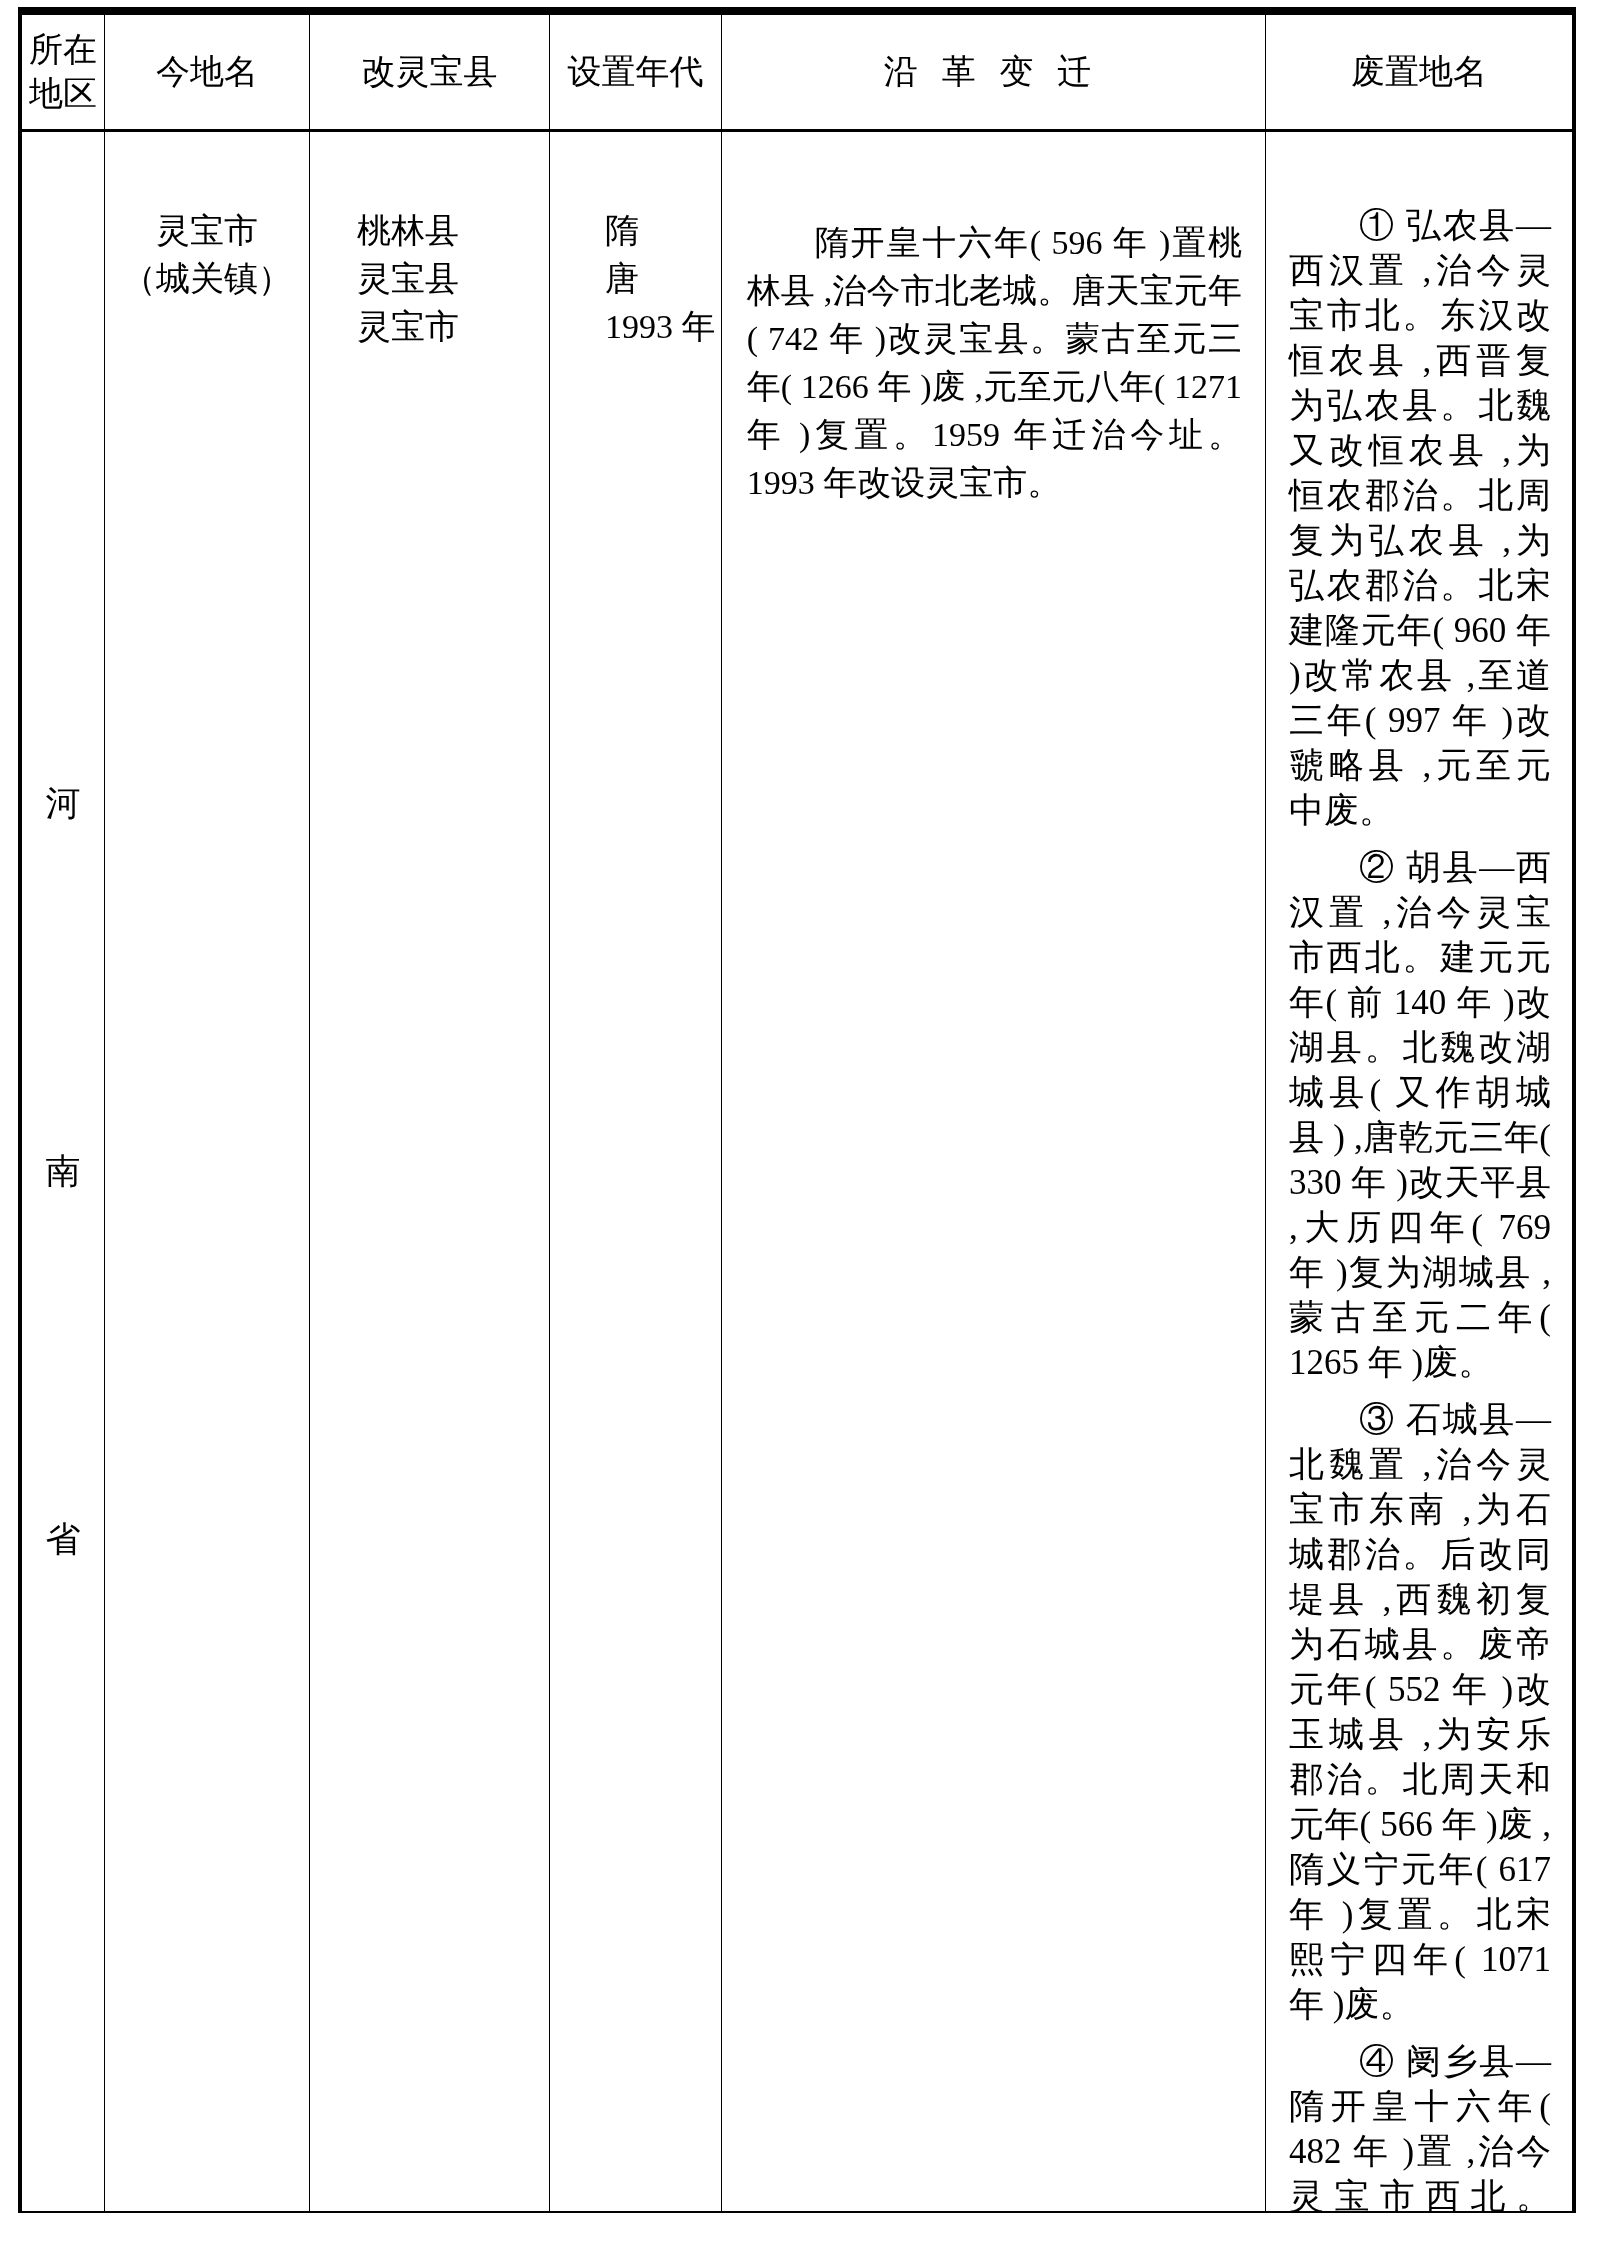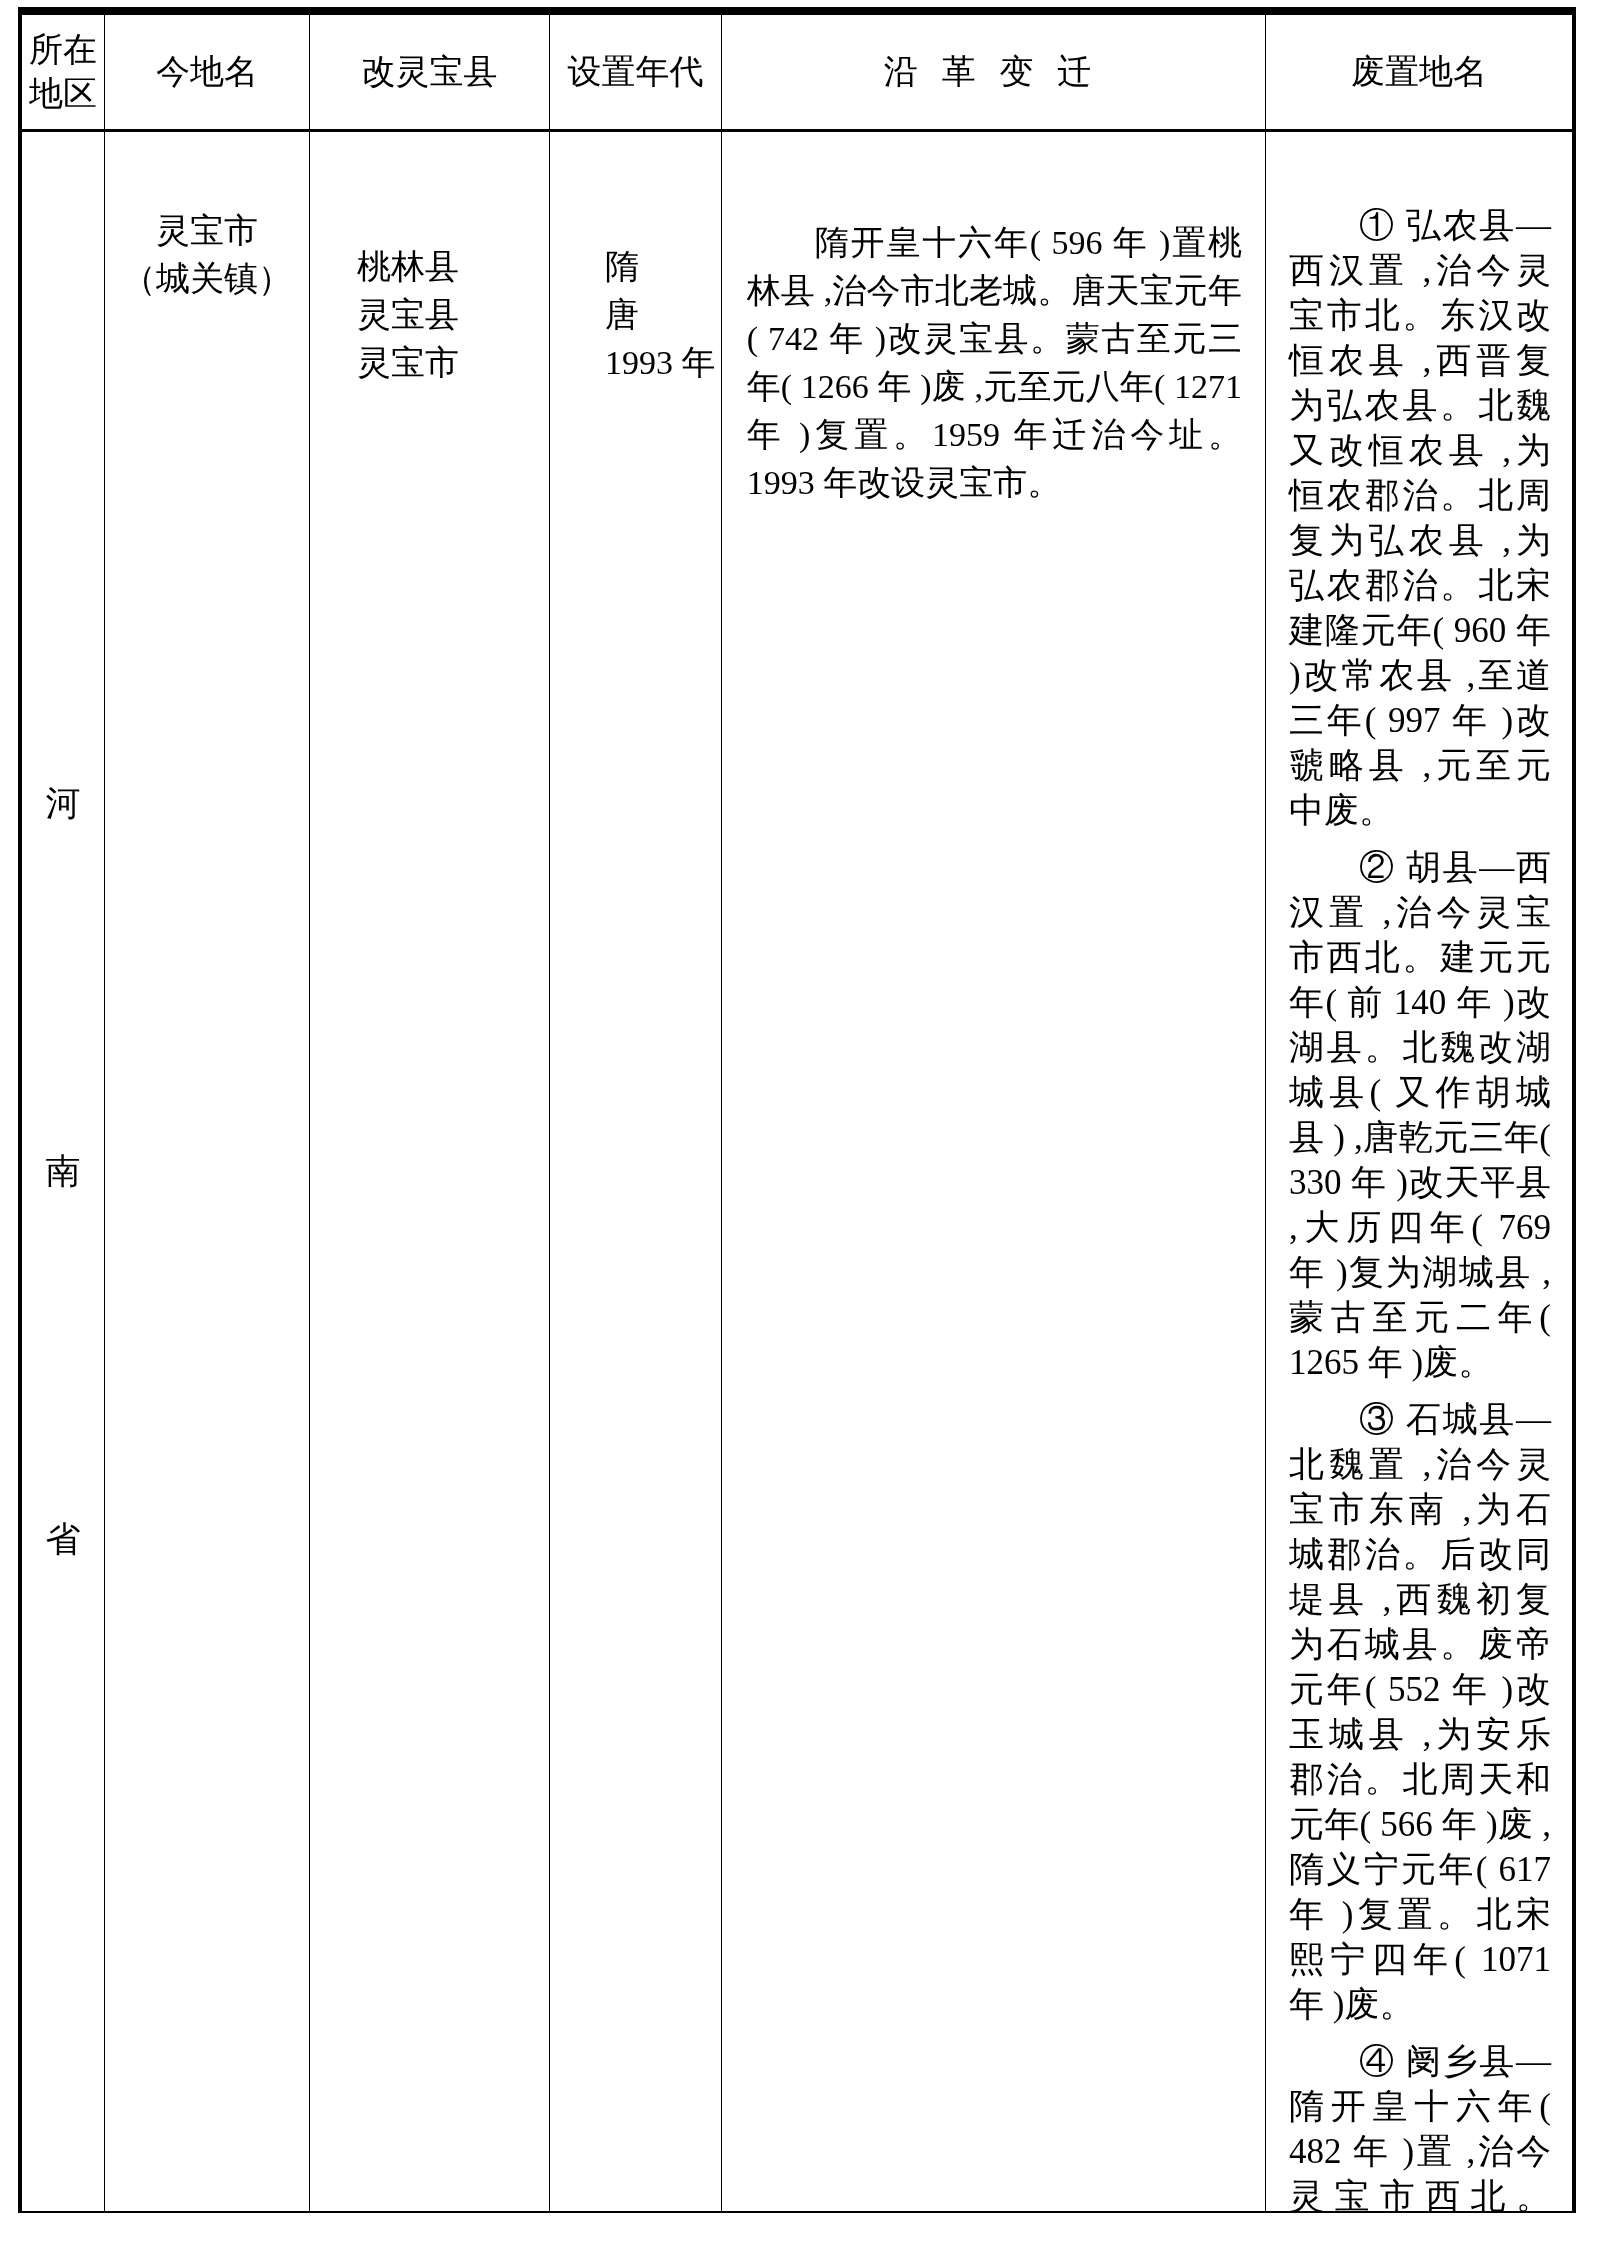--- a/index.html
+++ b/index.html
@@ -48,21 +48,21 @@
     gap: 332px;
     font-size: 35px; line-height: 36px;
   }
 
   .name-cell {
     padding-top: 75px;
     text-align: center;
     font-size: 34px; line-height: 48px;
   }
   .list-cell {
-    padding-top: 111px;
+    padding-top: 75px;
     font-size: 34px; line-height: 48px;
   }
   .c3.list-cell { padding-left: 47px; }
   .c4.list-cell { padding-left: 55px; }
 
   .para-cell {
     padding: 75px 11px 0 12.7px;
     font-size: 34px; line-height: 48px;
     text-align: justify;
   }

